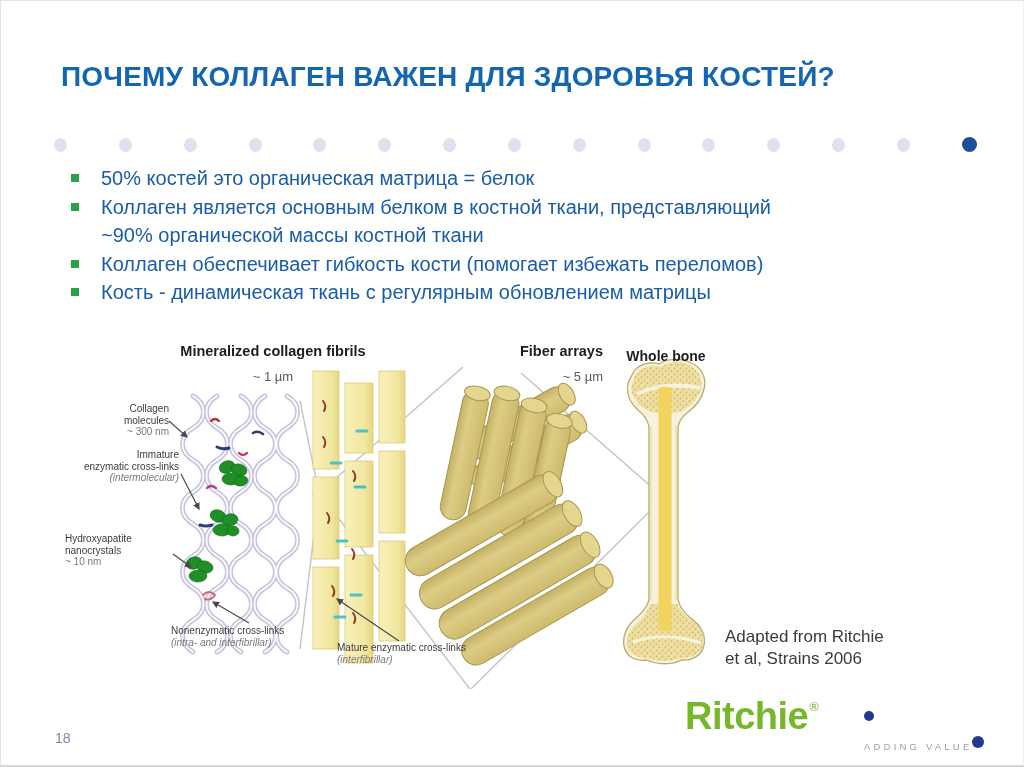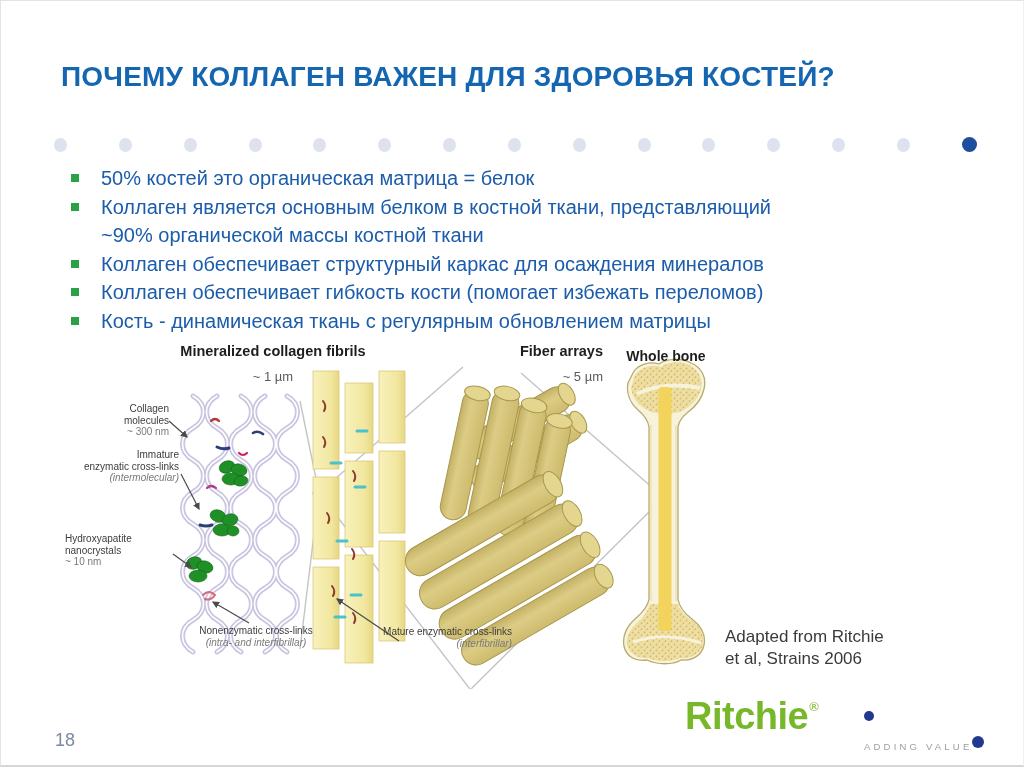--- a/index.html
+++ b/index.html
@@ -31,28 +31,28 @@
   .sec .sec-scale{font-size:13px;color:#5a5a5a;margin-top:10px;}
   .sec1{left:132px;top:342px;width:280px;}
   .sec2{left:412px;top:342px;width:190px;text-align:right;}
   .sec3{left:605px;top:347px;width:120px;}
   
   .ann{position:absolute;font-size:10px;line-height:11.5px;color:#3c3c3c;}
   .ann .note{color:#7a7a7a;}
   .ann1{left:64px;top:402px;width:104px;text-align:right;}
   .ann2{left:50px;top:448px;width:128px;text-align:right;}
   .ann3{left:64px;top:532px;width:108px;text-align:left;}
-  .ann4{left:170px;top:624px;width:170px;text-align:center;}
-  .ann5{left:336px;top:625px;width:175px;text-align:right;}
+  .ann4{left:170px;top:624px;width:170px;text-align:left;}
+  .ann5{left:336px;top:641px;width:175px;text-align:left;}
   .ann .t{white-space:pre-line;}
   .credit{position:absolute;left:724px;top:625px;font-size:17px;line-height:21.5px;
     color:#3a3a3a;white-space:pre-line;}
   .diagram-svg{position:absolute;left:100px;top:338px;}
   
-  .page-num{position:absolute;left:54px;top:729px;font-size:18px;color:#7c89a3;}
+  .page-num{position:absolute;left:54px;top:729px;font-size:14px;color:#7c89a3;}
   .peptan{position:absolute;left:684px;top:694px;font-size:38px;font-weight:bold;
     color:#76b82a;letter-spacing:-.5px;}
   .peptan sup{font-size:13px;color:#96c45a;vertical-align:18px;margin-left:1px;}
   .kuk{position:absolute;left:860px;top:684px;font-size:42px;font-weight:bold;
     color:#20388f;letter-spacing:0;}
   .kuk-dot{display:inline-block;width:10px;height:10px;border-radius:50%;
     background:#20388f;margin-left:3px;margin-bottom:2px;}
   .kuk-tagline{position:absolute;left:863px;top:740px;font-size:9.5px;
     letter-spacing:3.2px;color:#9aa0a8;}
   .tag-dot{position:absolute;left:971px;top:735px;width:12px;height:12px;
@@ -89,24 +89,20 @@
         <span class="b-sq"></span>
         <span class="b-txt">50% костей это органическая матрица = белок</span>
       </li>
 
       <li>
         <span class="b-sq"></span>
         <span class="b-txt">Коллаген является основным белком в костной ткани, представляющий
 ~90% органической массы костной ткани</span>
       </li>
 
-      <li>
-        <span class="b-sq"></span>
-        <span class="b-txt">Коллаген обеспечивает структурный каркас для осаждения минералов</span>
-      </li>
 
       <li>
         <span class="b-sq"></span>
         <span class="b-txt">Коллаген обеспечивает гибкость кости (помогает избежать переломов)</span>
       </li>
 
       <li>
         <span class="b-sq"></span>
         <span class="b-txt">Кость - динамическая ткань с регулярным обновлением матрицы</span>
       </li>

